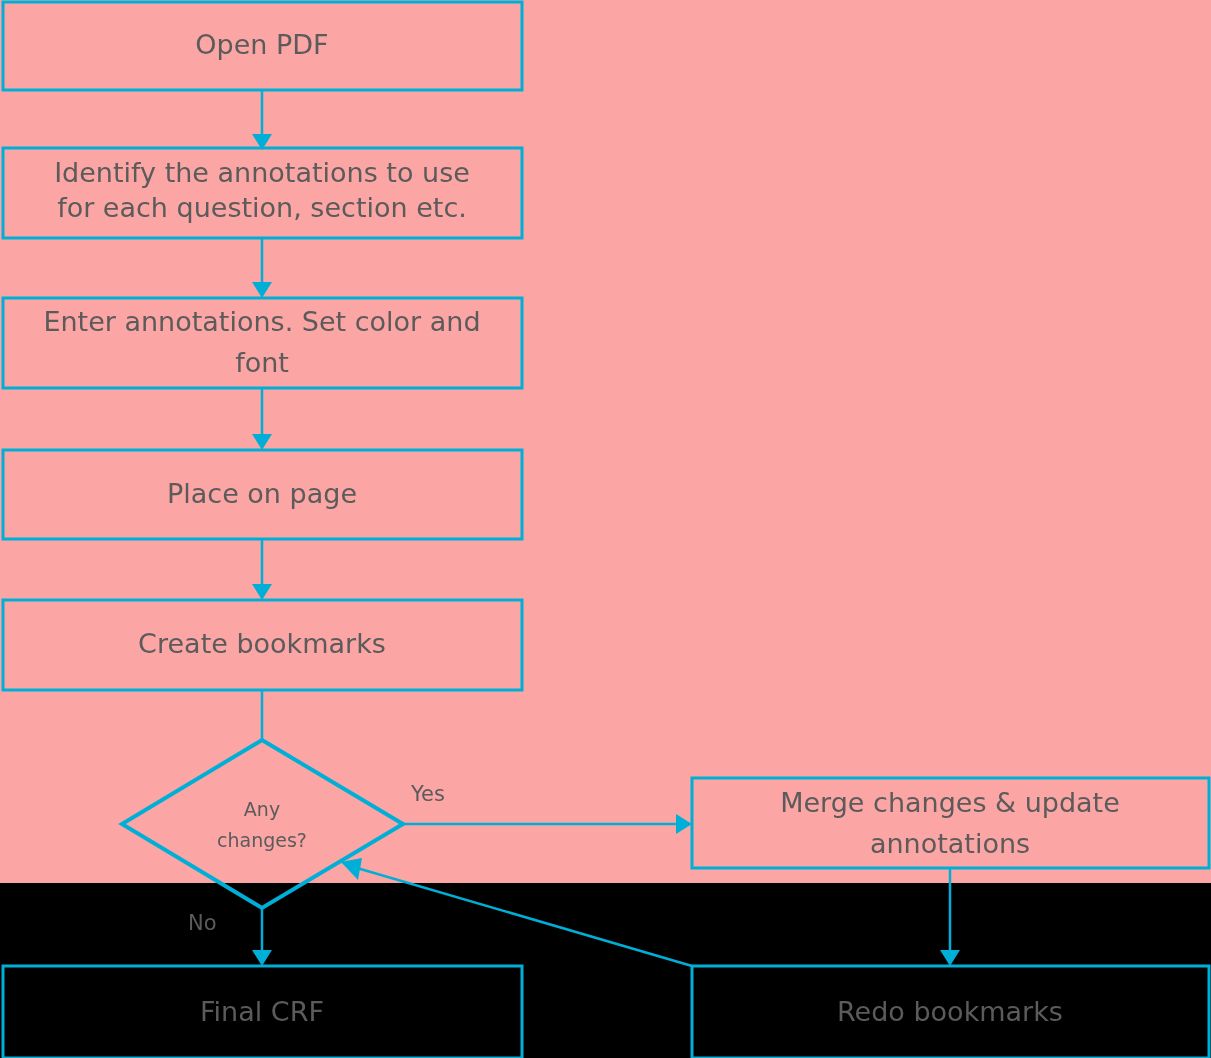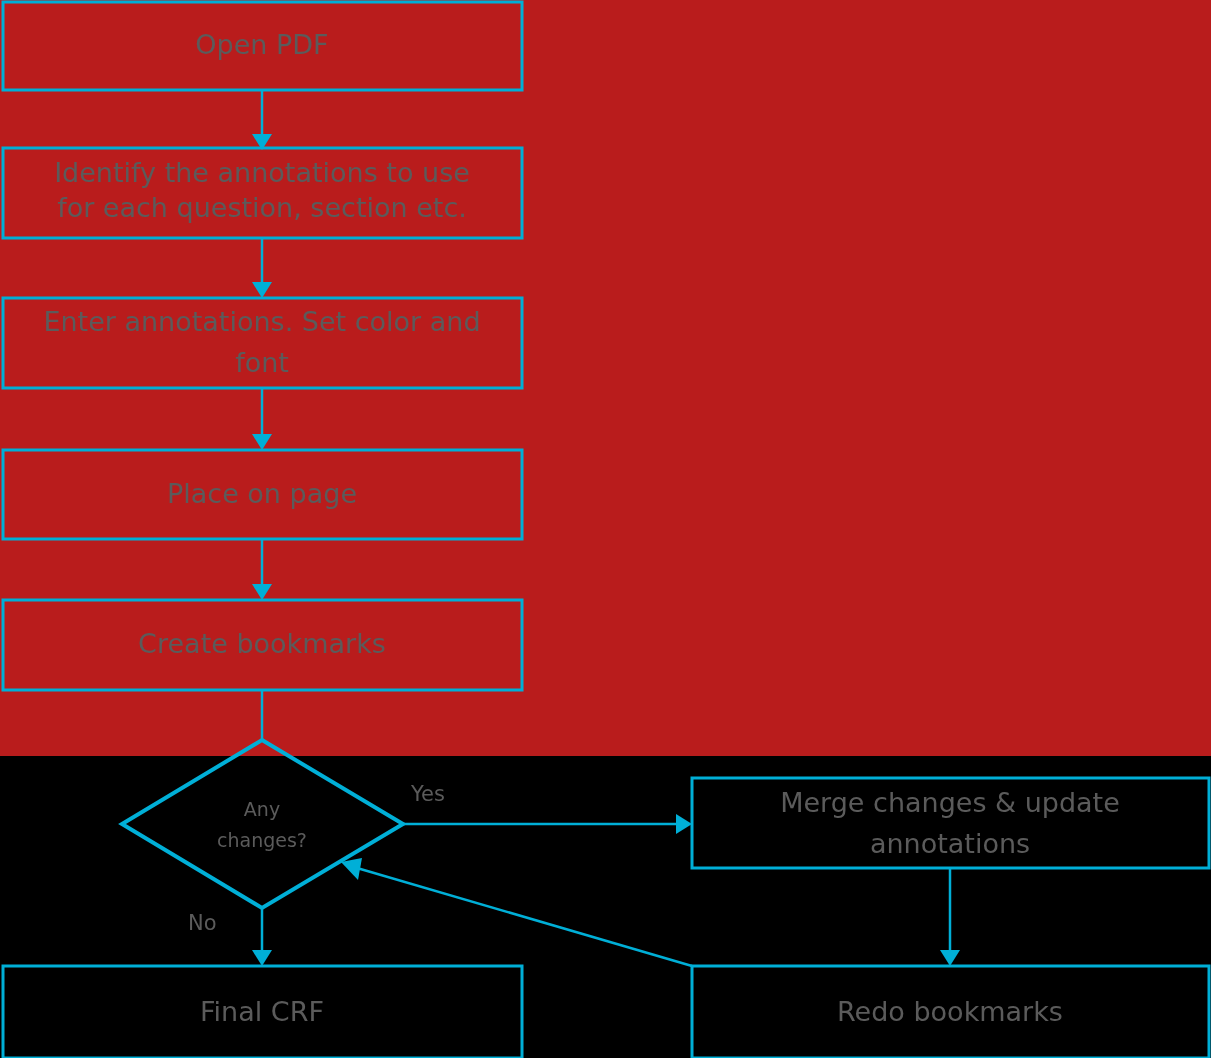--- a/index.html
+++ b/index.html
@@ -9,22 +9,22 @@
   }
   body {
     width: 1211px;
     height: 1058px;
     overflow: hidden;
     font-family: "DejaVu Sans", sans-serif;
   }
   #flow-root {
     position: relative;
     width: 1211px;
-    height: 756px;
-    background: #b91c1c;
+    height: 883px;
+    background: #fca5a5;
   }
   svg#flow-svg {
     position: absolute;
     top: 0;
     left: 0;
     width: 1211px;
     height: 1058px;
     display: block;
   }
   .node-shape {

